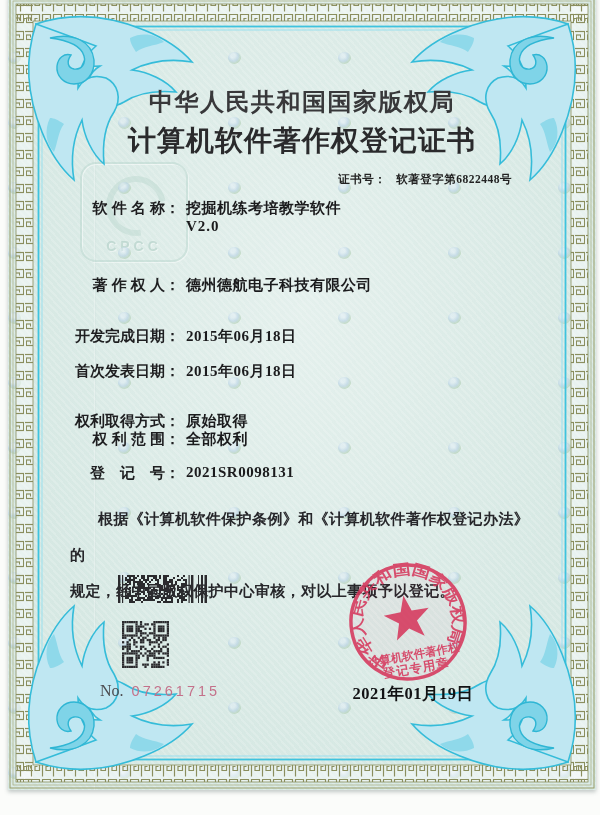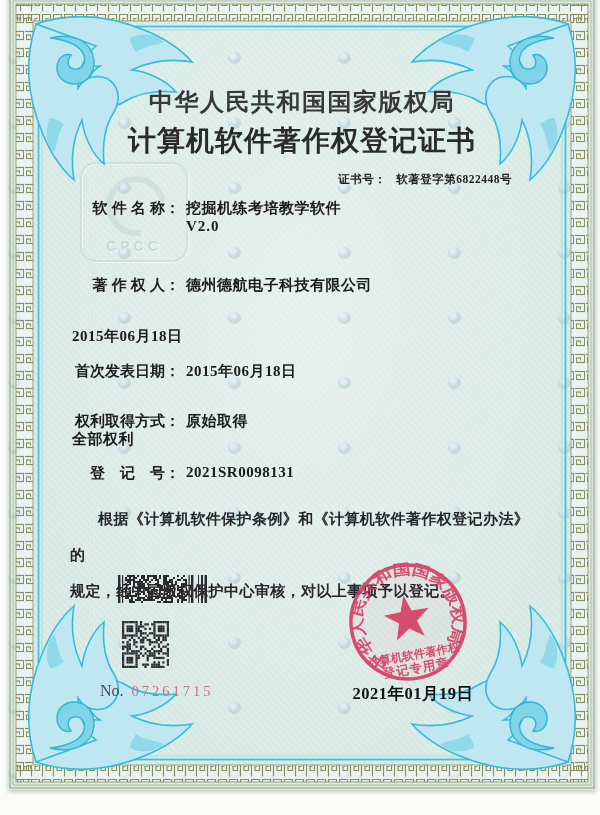--- a/index.html
+++ b/index.html
@@ -42,21 +42,21 @@
   .row .value .v2{display:block;letter-spacing:1px;}
   
   .statement{left:62px;right:52px;top:505px;font-size:15px;font-weight:600;color:#26262a;
              line-height:36px;letter-spacing:.4px;}
   .statement .l1{display:block;text-indent:28px;}
   .statement .l2{display:block;}
   
   .pdf417{left:110px;top:579px;}
   .qr{left:114px;top:625px;}
   .serial{left:92px;top:686px;font-size:16px;color:#4c4c50;}
-  .serial .digits{margin-left:8px;font-family:Liberation Serif, serif;
+  .serial .digits{margin-left:8px;font-family:Liberation Sans, sans-serif;
                   font-size:14.5px;color:#c4718a;letter-spacing:3px;}
   
   .seal{left:325px;top:551px;}
   .date{left:340px;top:687px;width:130px;text-align:center;font-size:16.5px;font-weight:bold;
         color:#121214;letter-spacing:.5px;}
   .crease{left:86px;top:0;width:2px;height:794px;z-index:1;
           background:linear-gradient(to right, rgba(255,255,255,0.45), rgba(160,190,185,0.18));}
 </style>
 </head>
 <body>
@@ -120,31 +120,33 @@
 
     <div class="row" style="top:203px">
       <span class="label">软 件 名 称：</span>
       <span class="value"><span>挖掘机练考培教学软件</span><span class="v2">V2.0</span></span>
     </div>
     <div class="row" style="top:280px">
       <span class="label">著 作 权 人：</span>
       <span class="value">德州德航电子科技有限公司</span>
     </div>
     <div class="row" style="top:331px">
+      <span class="label">开发完成日期：</span>
       <span class="value">2015年06月18日</span>
     </div>
     <div class="row" style="top:366px">
       <span class="label">首次发表日期：</span>
       <span class="value">2015年06月18日</span>
     </div>
     <div class="row" style="top:416px">
       <span class="label">权利取得方式：</span>
       <span class="value">原始取得</span>
     </div>
     <div class="row" style="top:434px">
+      <span class="label">权 利 范 围：</span>
       <span class="value">全部权利</span>
     </div>
     <div class="row" style="top:468px">
       <span class="label">登　记　号：</span>
       <span class="value">2021SR0098131</span>
     </div>
 
     <div class="statement">
       <span class="l1">根据《计算机软件保护条例》和《计算机软件著作权登记办法》的</span>
       <span class="l2">规定，经中国版权保护中心审核，对以上事项予以登记。</span>

